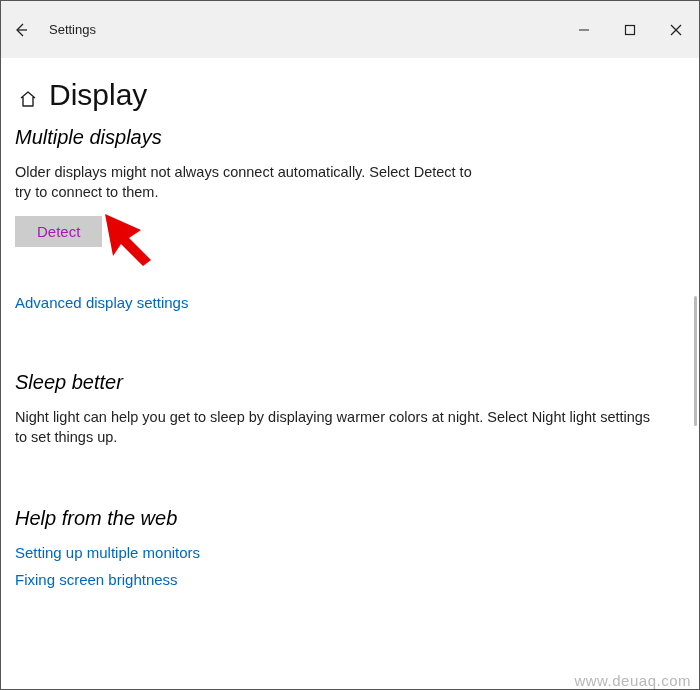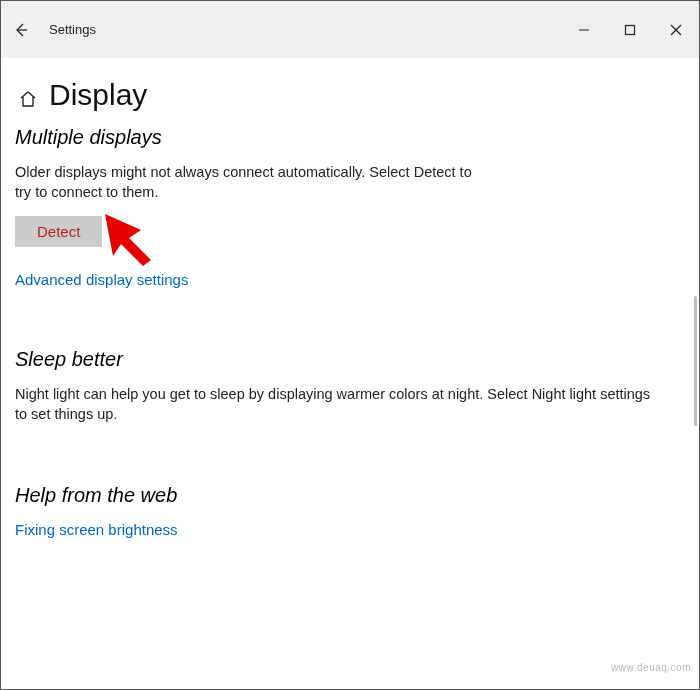--- a/index.html
+++ b/index.html
@@ -88,31 +88,31 @@
     }
     .body-text.narrow {
       max-width: 460px;
     }
     .btn {
       display: inline-block;
       background: #cccccc;
       border: none;
       padding: 7px 22px;
       font-size: 15px;
-      color: #b91c1c;
+      color: #a21caf;
       cursor: pointer;
       font-family: inherit;
       margin-bottom: 8px;
     }
     .link {
       display: block;
       color: #0067c0;
       font-size: 15px;
       text-decoration: none;
-      margin-top: 16px;
+      margin-top: 39px;
       cursor: pointer;
       width: fit-content;
     }
     .link-list .link {
       margin-top: 0;
       margin-bottom: 10px;
     }
     .arrow-pointer {
       position: absolute;
       left: 98px;
@@ -124,22 +124,22 @@
       right: 2px;
       top: 295px;
       width: 3px;
       height: 130px;
       background: #bbb;
       border-radius: 2px;
     }
     .watermark {
       position: absolute;
       right: 8px;
-      bottom: 16px;
-      font-size: 10px;
+      bottom: 0;
+      font-size: 15px;
       color: #b8b8b8;
       letter-spacing: 0.5px;
     }
   </style>
 </head>
 <body>
 
 <div class="titlebar">
   <div class="back">
     <svg width="16" height="16" viewBox="0 0 16 16">
@@ -182,20 +182,21 @@
   <h2 class="section-heading">Multiple displays</h2>
   <p class="body-text narrow">Older displays might not always connect automatically. Select Detect to try to connect to them.</p>
   <button class="btn">Detect</button>
   <a class="link">Advanced display settings</a>
 
   <h2 class="section-heading spaced">Sleep better</h2>
   <p class="body-text">Night light can help you get to sleep by displaying warmer colors at night. Select Night light settings to set things up.</p>
 
   <h2 class="section-heading spaced">Help from the web</h2>
   <div class="link-list">
+    <a class="link">Setting up multiple monitors</a>
     <a class="link">Fixing screen brightness</a>
   </div>
 
 </div>
 
 <svg class="arrow-pointer" width="80" height="60" viewBox="0 0 80 60">
   <polygon points="6,6 42,22 30,30 52,52 44,58 22,36 14,48" fill="#e60000"></polygon>
 </svg>
 
 <div class="scrollbar"></div>

